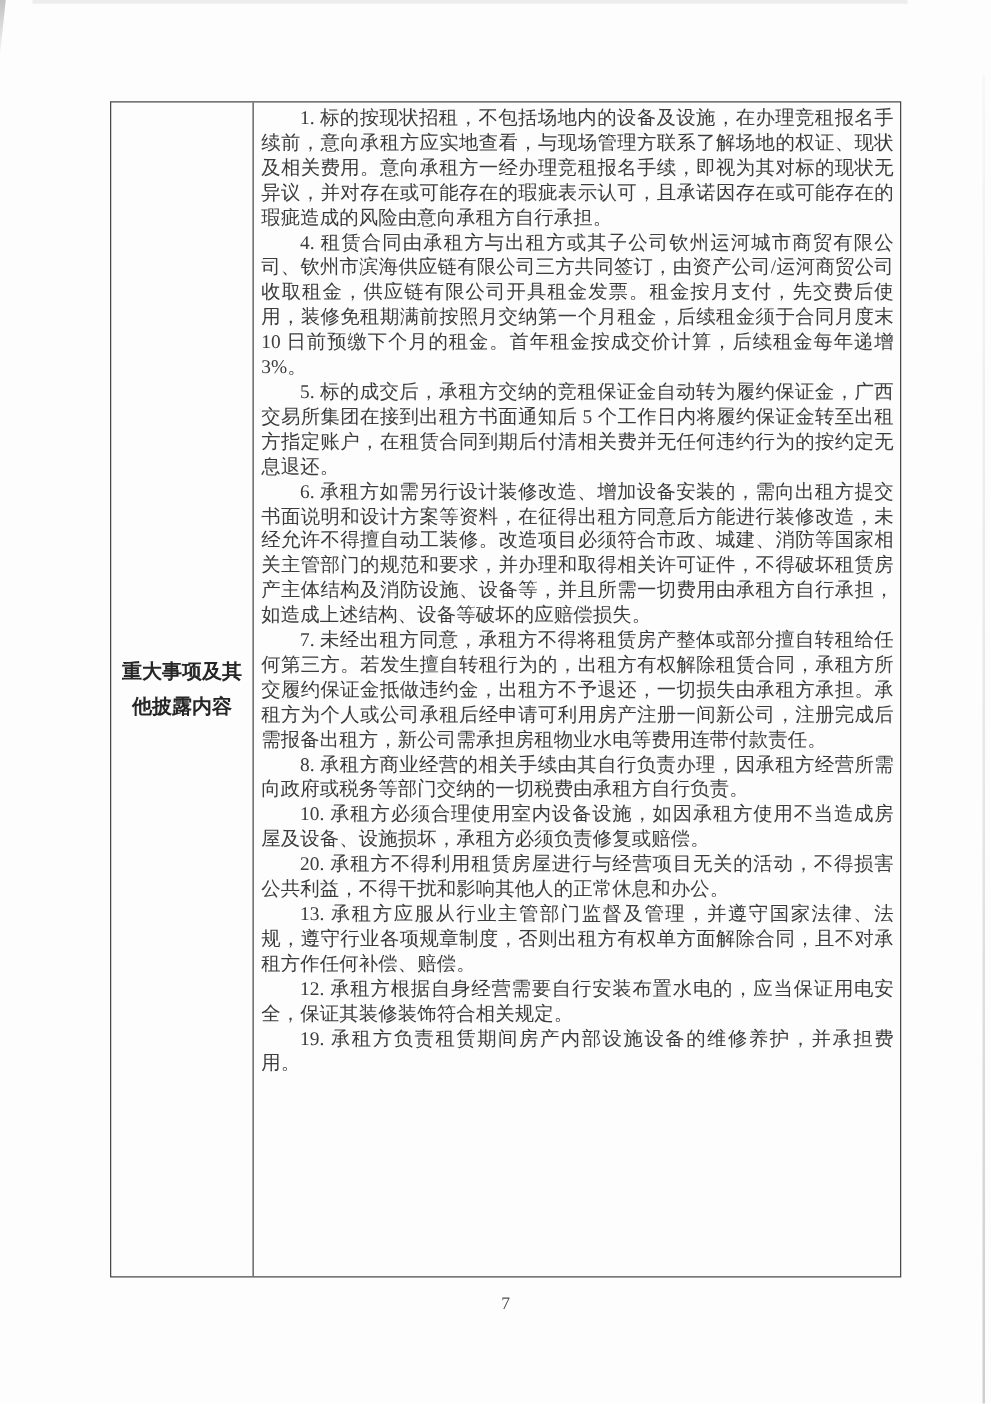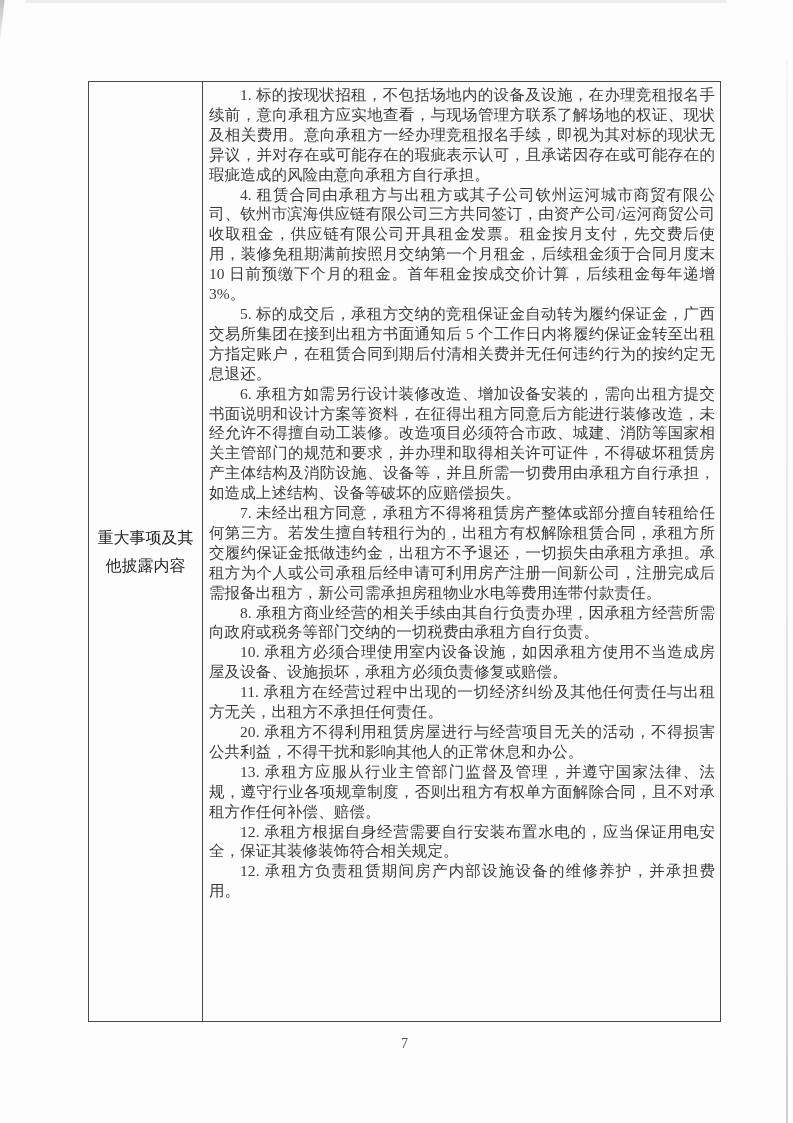--- a/index.html
+++ b/index.html
@@ -69,21 +69,21 @@
     min-width: 114px;
     box-sizing: border-box;
     border-right: 1.5px solid #4a4a4a;
     display: flex;
     align-items: center;
     justify-content: center;
     padding: 0 4px;
   }
   .label-text {
     font-size: 16px;
-    font-weight: normal;
+    font-weight: bold;
     line-height: 28px;
     text-align: center;
     color: #262626;
   }
   .cell-content {
     flex: 1;
     box-sizing: border-box;
     padding: 3px 5px 0 6px;
     overflow: hidden;
   }
@@ -122,24 +122,23 @@
     </div>
     <div class="cell-content">
       <div>
           <p class="para">1. 标的按现状招租，不包括场地内的设备及设施，在办理竞租报名手续前，意向承租方应实地查看，与现场管理方联系了解场地的权证、现状及相关费用。意向承租方一经办理竞租报名手续，即视为其对标的现状无异议，并对存在或可能存在的瑕疵表示认可，且承诺因存在或可能存在的瑕疵造成的风险由意向承租方自行承担。</p>
           <p class="para">4. 租赁合同由承租方与出租方或其子公司钦州运河城市商贸有限公司、钦州市滨海供应链有限公司三方共同签订，由资产公司/运河商贸公司收取租金，供应链有限公司开具租金发票。租金按月支付，先交费后使用，装修免租期满前按照月交纳第一个月租金，后续租金须于合同月度末 10 日前预缴下个月的租金。首年租金按成交价计算，后续租金每年递增3%。</p>
           <p class="para">5. 标的成交后，承租方交纳的竞租保证金自动转为履约保证金，广西交易所集团在接到出租方书面通知后 5 个工作日内将履约保证金转至出租方指定账户，在租赁合同到期后付清相关费并无任何违约行为的按约定无息退还。</p>
           <p class="para">6. 承租方如需另行设计装修改造、增加设备安装的，需向出租方提交书面说明和设计方案等资料，在征得出租方同意后方能进行装修改造，未经允许不得擅自动工装修。改造项目必须符合市政、城建、消防等国家相关主管部门的规范和要求，并办理和取得相关许可证件，不得破坏租赁房产主体结构及消防设施、设备等，并且所需一切费用由承租方自行承担，如造成上述结构、设备等破坏的应赔偿损失。</p>
           <p class="para">7. 未经出租方同意，承租方不得将租赁房产整体或部分擅自转租给任何第三方。若发生擅自转租行为的，出租方有权解除租赁合同，承租方所交履约保证金抵做违约金，出租方不予退还，一切损失由承租方承担。承租方为个人或公司承租后经申请可利用房产注册一间新公司，注册完成后需报备出租方，新公司需承担房租物业水电等费用连带付款责任。</p>
           <p class="para">8. 承租方商业经营的相关手续由其自行负责办理，因承租方经营所需向政府或税务等部门交纳的一切税费由承租方自行负责。</p>
           <p class="para">10. 承租方必须合理使用室内设备设施，如因承租方使用不当造成房屋及设备、设施损坏，承租方必须负责修复或赔偿。</p>
-          <p class="para">11. 承租方在经营过程中出现的一切经济纠纷及其他任何责任与出租方无关，出租方不承担任何责任。</p>
           <p class="para">20. 承租方不得利用租赁房屋进行与经营项目无关的活动，不得损害公共利益，不得干扰和影响其他人的正常休息和办公。</p>
           <p class="para">13. 承租方应服从行业主管部门监督及管理，并遵守国家法律、法规，遵守行业各项规章制度，否则出租方有权单方面解除合同，且不对承租方作任何补偿、赔偿。</p>
           <p class="para">12. 承租方根据自身经营需要自行安装布置水电的，应当保证用电安全，保证其装修装饰符合相关规定。</p>
-          <p class="para">12. 承租方负责租赁期间房产内部设施设备的维修养护，并承担费用。</p>
+          <p class="para">19. 承租方负责租赁期间房产内部设施设备的维修养护，并承担费用。</p>
         </div>
     </div>
   </div>
 
   <div class="page-number">7</div>
 
 </div>
 
 </body></html>

